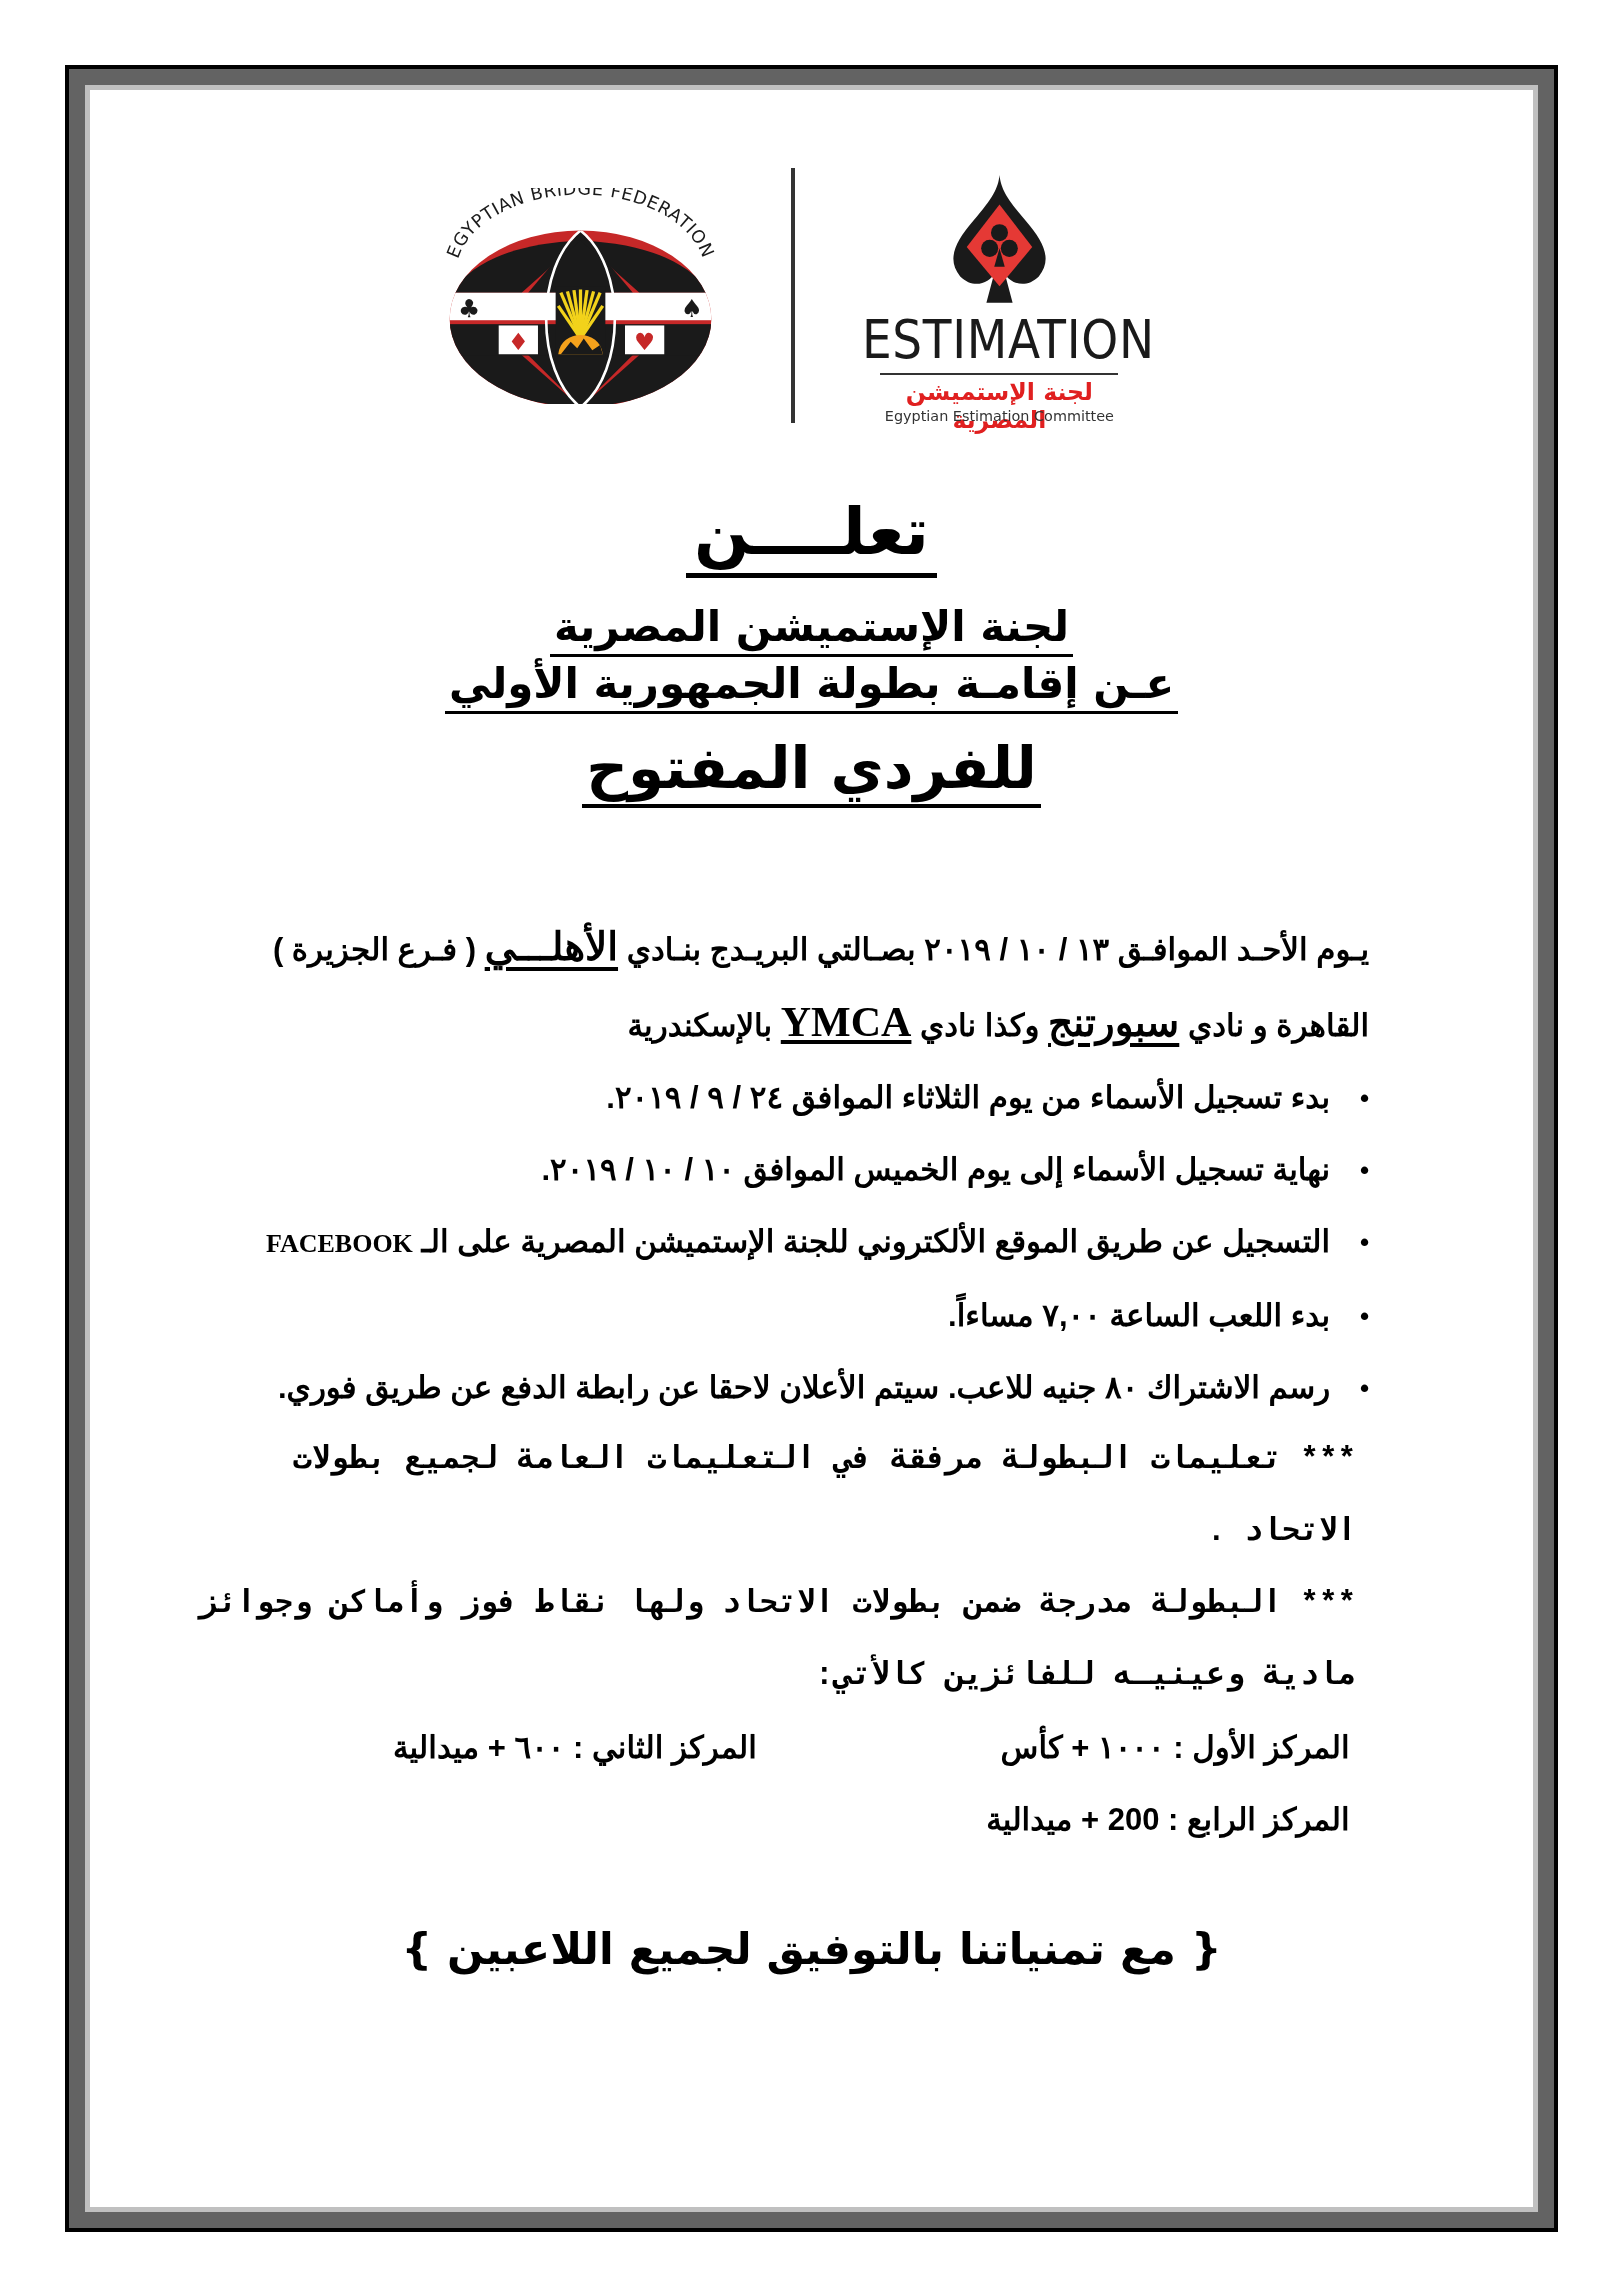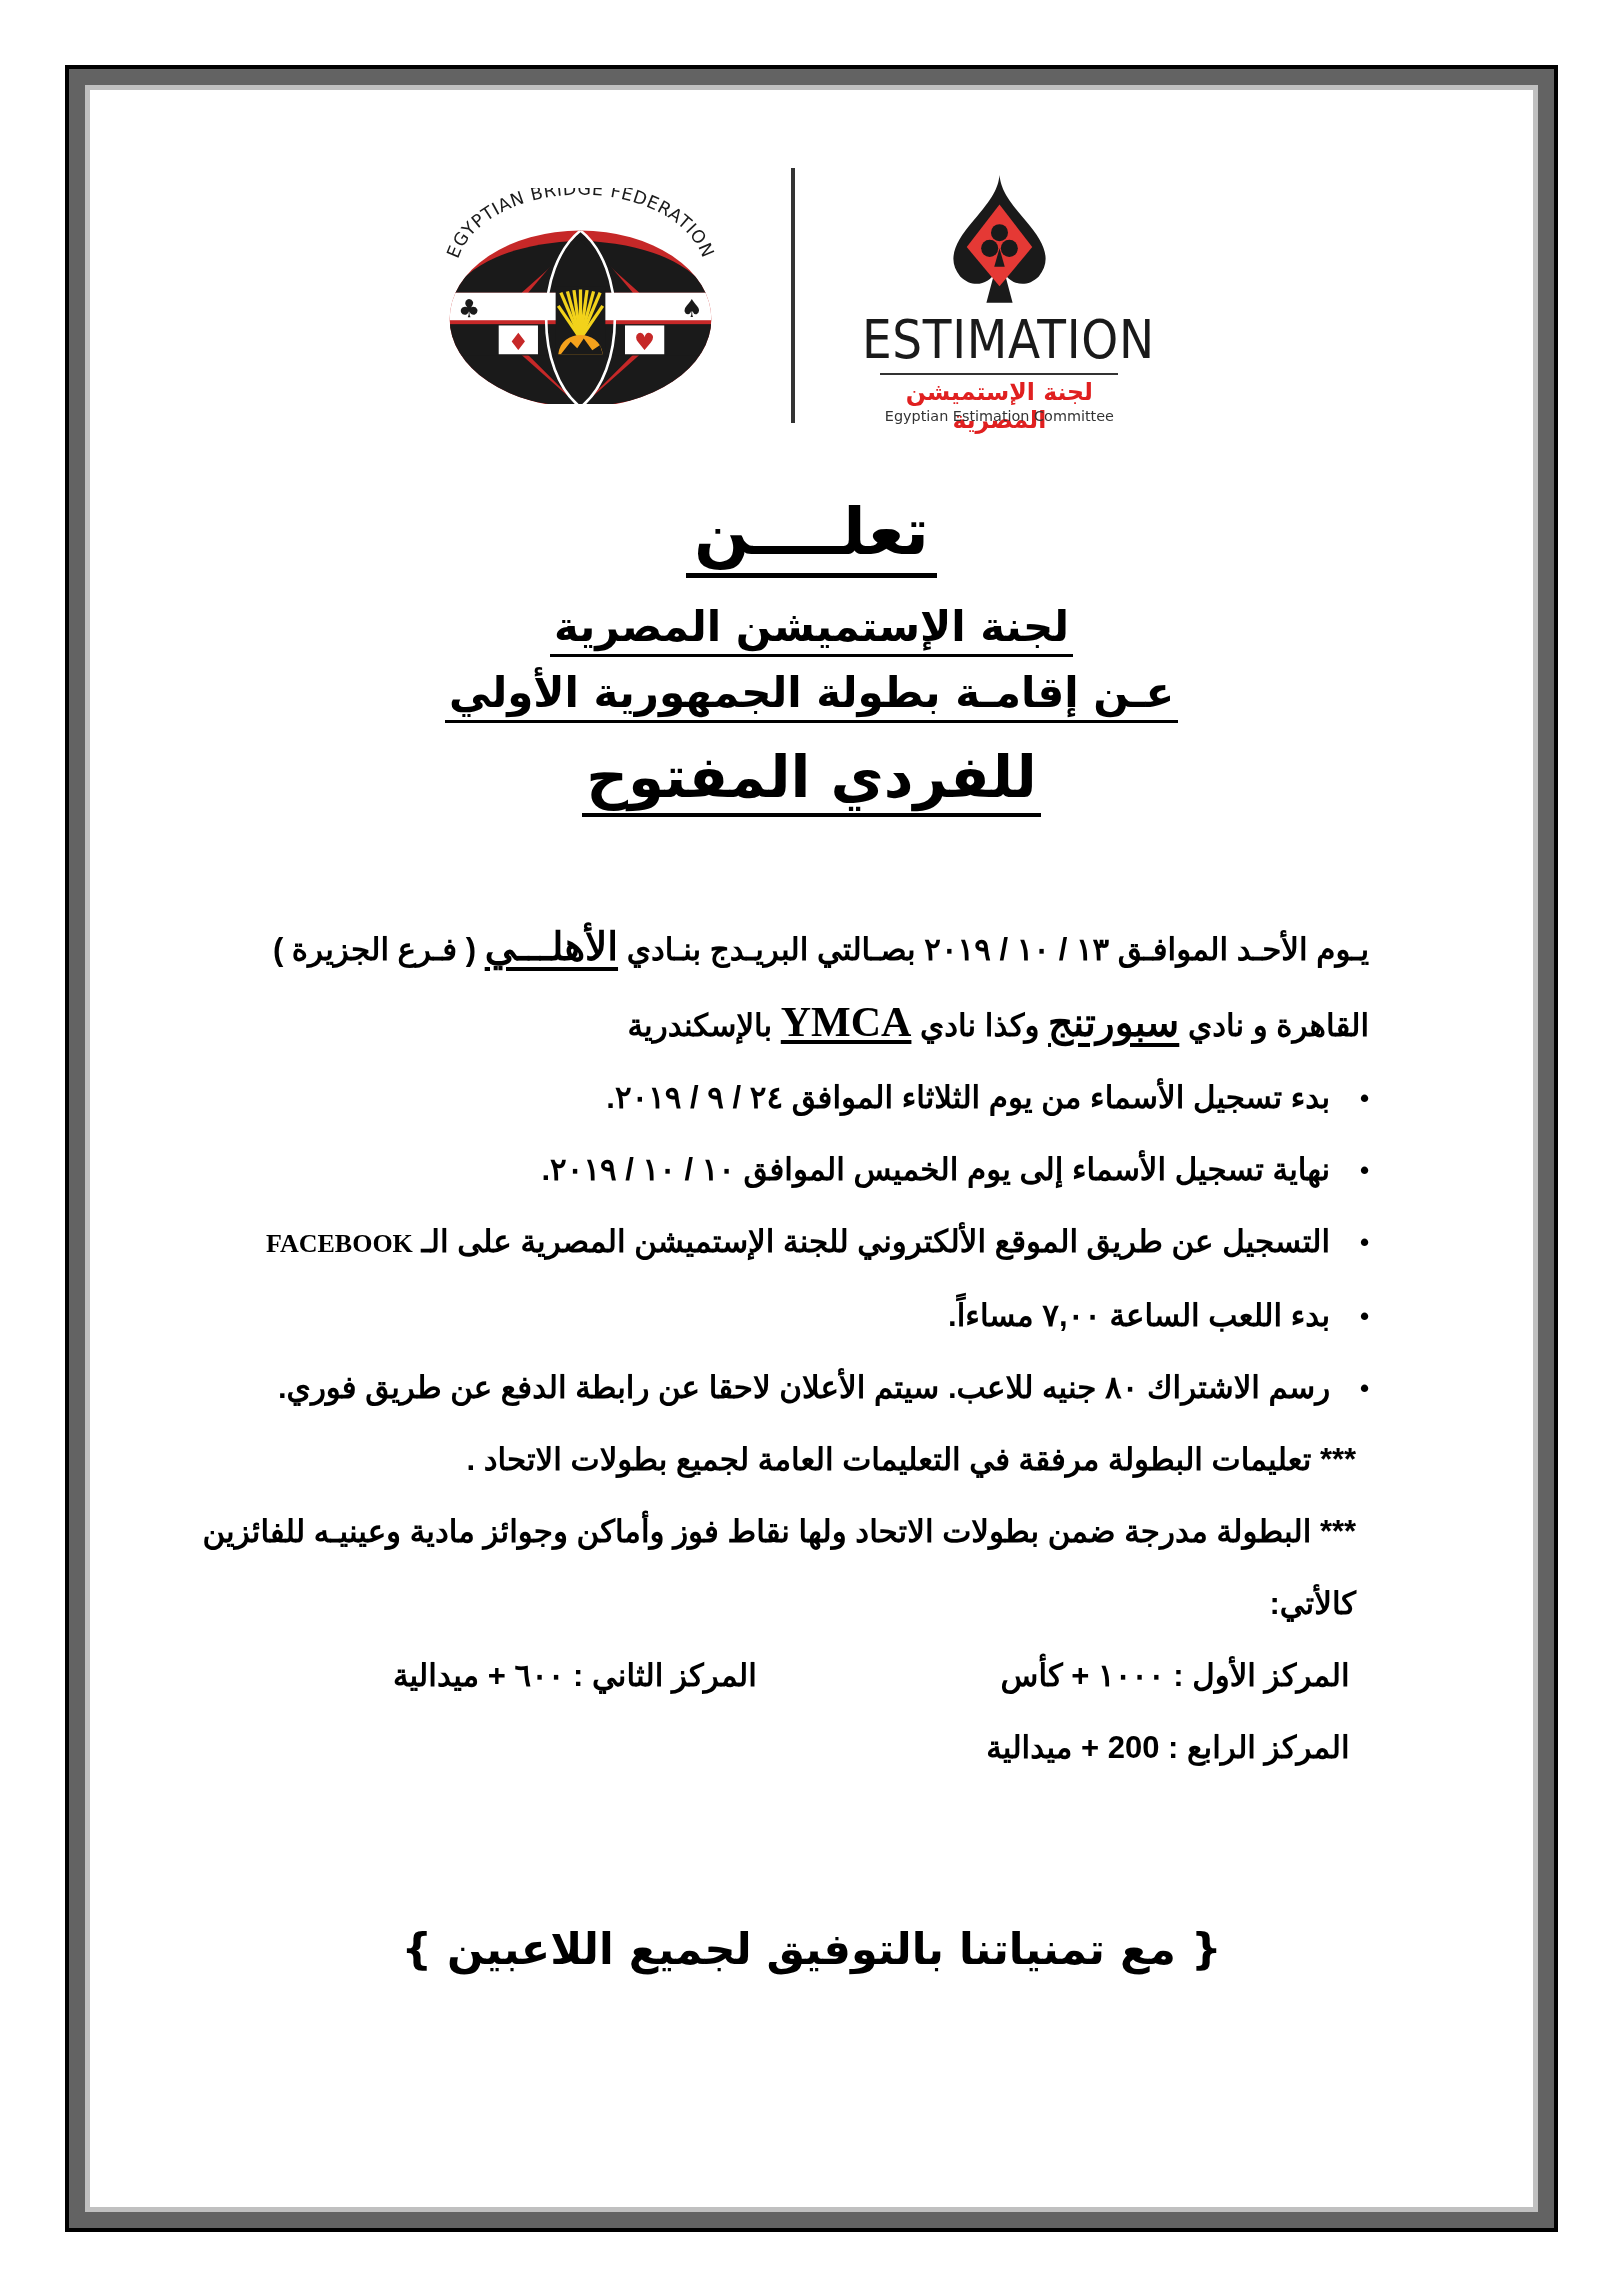--- a/index.html
+++ b/index.html
@@ -29,21 +29,21 @@
 
   
   .body { position:absolute; right:164px; left:94px; top:821px; direction:rtl; text-align:right; font-family:"Liberation Sans", sans-serif; font-weight:bold; font-size:31px; }
   .para { line-height:72px; }
   .hl { font-size:39px; font-weight:900; text-decoration:underline; text-decoration-thickness:3.9px; text-underline-offset:6.5px; }
   .latin { font-family:"Liberation Serif", serif; font-size:42px; text-decoration:underline; text-decoration-thickness:3.9px; text-underline-offset:3.9px; }
   ul.bullets { margin:0; padding:0 0 0 0; list-style:none; }
   ul.bullets li { position:relative; line-height:72px; padding-right:39px; }
   ul.bullets li::before { content:"•"; position:absolute; right:0; top:0; font-size:26px; }
   .fb { font-family:"Liberation Serif", serif; font-size:26px; }
-  .note { line-height:72px; }
+  .note { line-height:72px;font-family:Liberation Mono, monospace; }
   .prizes { display:grid; grid-template-columns:1fr 1fr; margin-top:0; }
   .prize { line-height:72px; padding-right:19.6px; }
 
   .closing { position:absolute; left:0; right:0; top:1826px; text-align:center; direction:rtl; font-size:43px; font-weight:900; font-family:"DejaVu Sans", sans-serif;margin-top:8px; }
 </style>
 </head>
 <body>
 
 <div class="frame-outer">
   <div class="frame-mid">
@@ -108,21 +108,21 @@
             <div class="est-word">ESTIMATION</div>
             <div class="est-rule"></div>
             <div class="est-ar" dir="rtl">لجنة الإستميشن المصرية</div>
             <div class="est-en">Egyptian Estimation Committee</div>
           </div>
         </div>
 
         <div class="titles">
           <div><span class="t-main">تعلــــن</span></div>
           <div class="t-line" style="margin-top:26px"><span>لجنة الإستميشن المصرية</span></div>
-          <div class="t-line" style="margin-top:13px"><span>عـن إقامـة بطولة الجمهورية الأولي</span></div>
+          <div class="t-line" style="margin-top:4px"><span>عـن إقامـة بطولة الجمهورية الأولي</span></div>
           <div class="t-big" style="margin-top:23px"><span>للفردي المفتوح</span></div>
         </div>
 
         <div class="body">
           <div class="para">
             <span>يـوم الأحـد الموافـق ١٣ / ١٠ / ٢٠١٩ بصـالتي البريـدج بنـادي</span>
             <span class="hl">الأهلـــي</span>
             <span>( فـرع الجزيرة ) القاهرة و نادي</span>
             <span class="hl">سبورتنج</span>
             <span>وكذا نادي</span>

